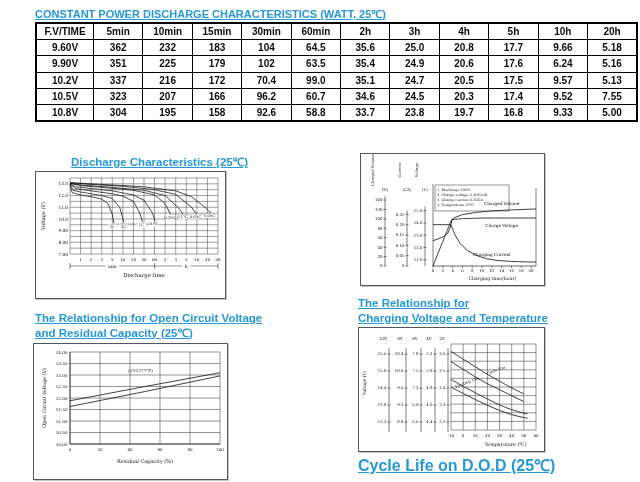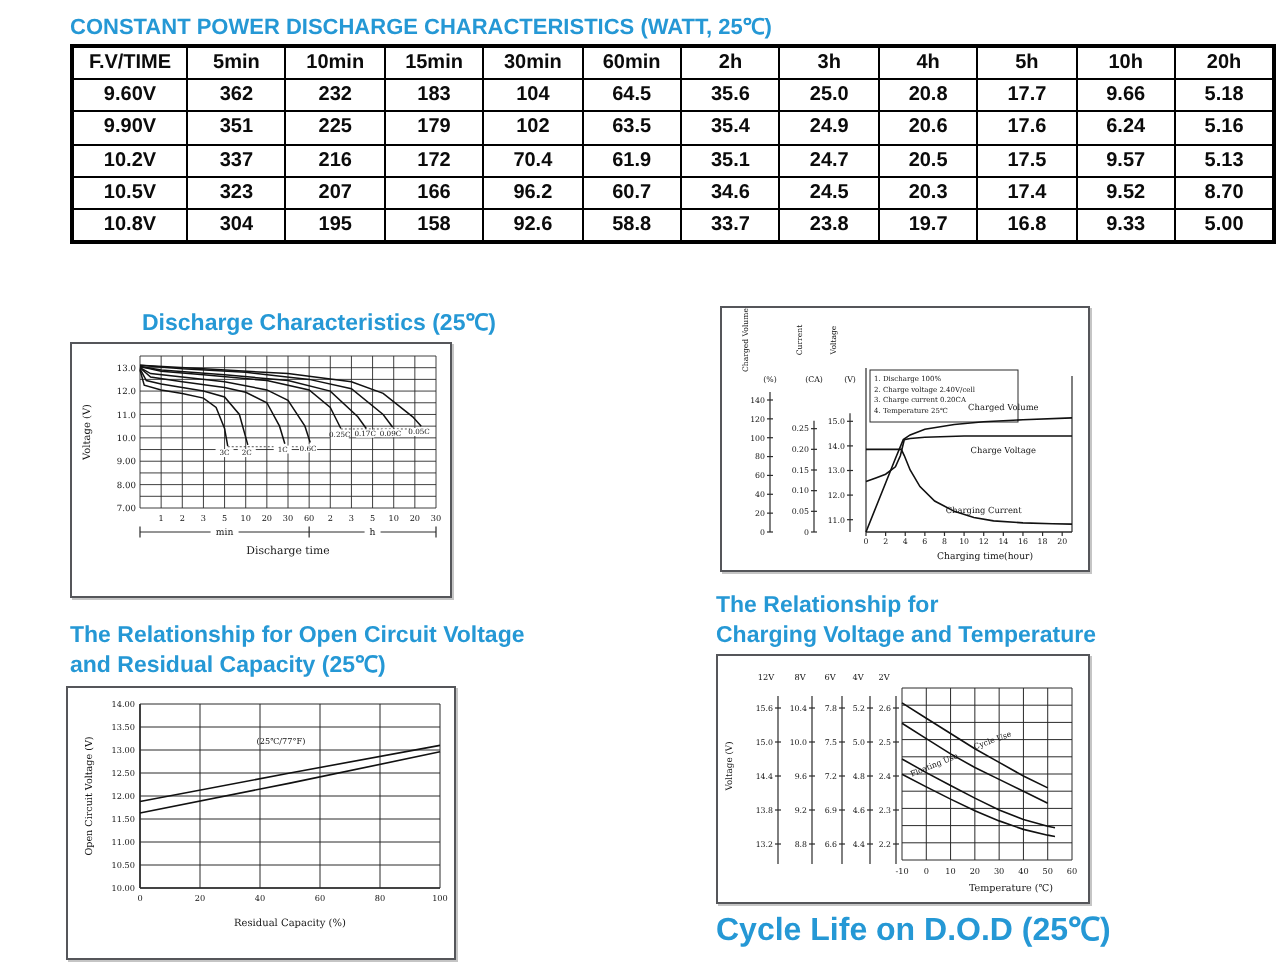--- a/index.html
+++ b/index.html
@@ -1,18 +1,18 @@
 <!DOCTYPE html>
 <html><head>
 <meta charset="utf-8">
 <style>
   html,body{margin:0;padding:0;background:#fff;}
   #canvas{position:relative;width:640px;height:482px;background:#fff;overflow:hidden;
           font-family:"Liberation Sans",sans-serif;}
-  .blue-h{position:absolute;color:#2598d5;font-weight:700;font-size:11.5px;line-height:14.5px;}
+  .blue-h{position:absolute;color:#2598d5;font-weight:700;font-size:11.5px;line-height:14.5px;text-decoration:underline;}
   #ptable{position:absolute;left:35px;top:22px;width:603px;border-collapse:collapse;
           table-layout:fixed;border:2px solid #000;}
   #ptable th,#ptable td{border:1px solid #000;text-align:center;font-weight:700;
           font-size:10px;height:15.2px;line-height:15.2px;padding:0;color:#0b0b0b;
           font-family:"Liberation Sans",sans-serif;overflow:hidden;}
   #ptable th:first-child,#ptable td:first-child{width:56px;}
   .note{position:absolute;left:35px;top:125px;font-size:10.5px;font-weight:700;color:#1b1b1b;}
   .chart-box{position:absolute;background:#fff;border:1.5px solid #55565a;
              box-shadow:1px 1px 0 rgba(90,90,90,.35);}
   #canvas svg{display:block;}
@@ -70,41 +70,41 @@
           <td>17.6</td>
           <td>6.24</td>
           <td>5.16</td>
         </tr>
         <tr>
           <td>10.2V</td>
           <td>337</td>
           <td>216</td>
           <td>172</td>
           <td>70.4</td>
-          <td>61.9</td>
+          <td>99.0</td>
           <td>35.1</td>
           <td>24.7</td>
           <td>20.5</td>
           <td>17.5</td>
           <td>9.57</td>
           <td>5.13</td>
         </tr>
         <tr>
           <td>10.5V</td>
           <td>323</td>
           <td>207</td>
           <td>166</td>
           <td>96.2</td>
           <td>60.7</td>
           <td>34.6</td>
           <td>24.5</td>
           <td>20.3</td>
           <td>17.4</td>
           <td>9.52</td>
-          <td>8.70</td>
+          <td>7.55</td>
         </tr>
         <tr>
           <td>10.8V</td>
           <td>304</td>
           <td>195</td>
           <td>158</td>
           <td>92.6</td>
           <td>58.8</td>
           <td>33.7</td>
           <td>23.8</td>

